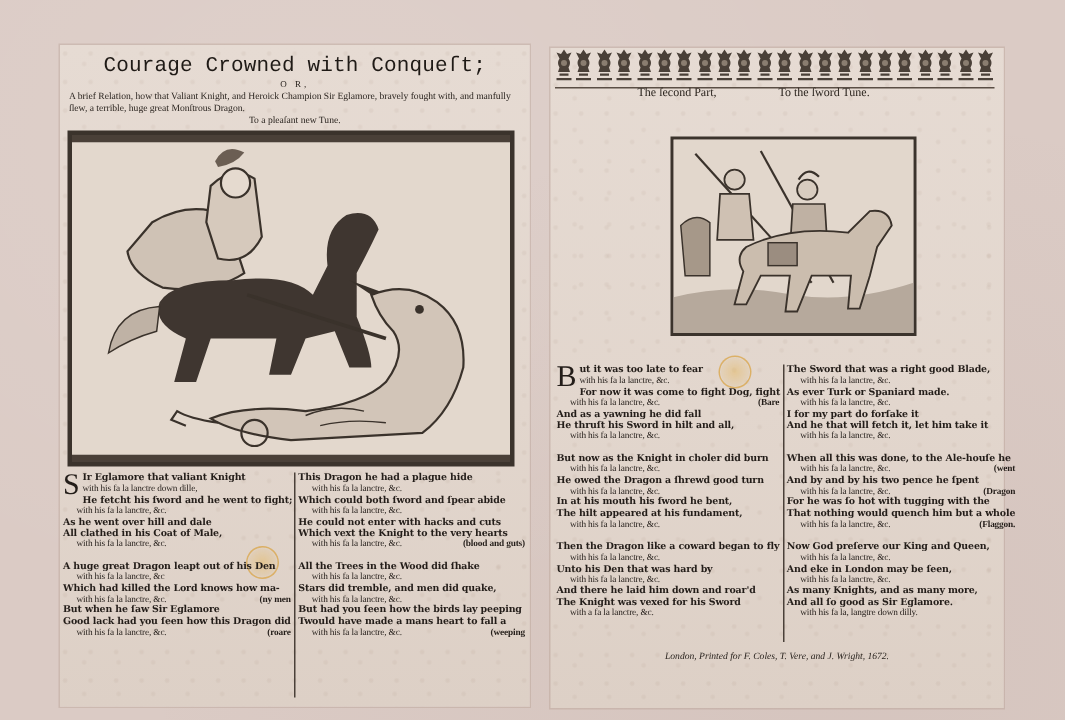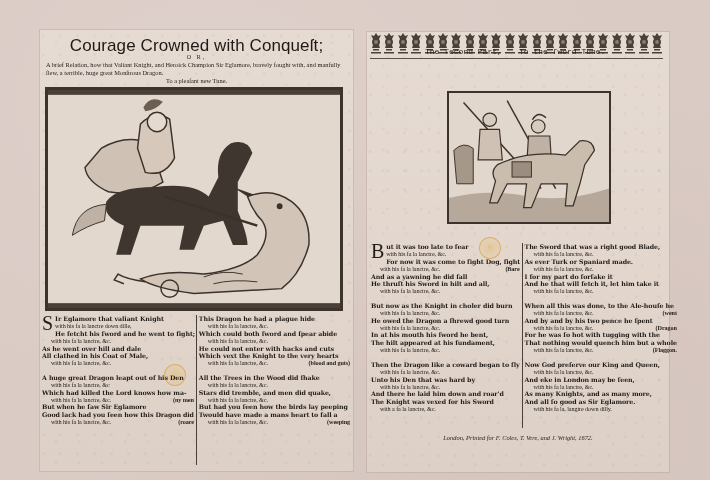--- a/index.html
+++ b/index.html
@@ -24,22 +24,22 @@
       radial-gradient(circle at 70% 60%, rgba(140,110,90,0.07) 0 1px, transparent 2px),
       linear-gradient(180deg, #e6dbd3 0%, #e2d6cd 55%, #ddd0c6 100%);
     background-size: 17px 19px, 23px 21px, 100% 100%;
     box-shadow: 0 0 0 1px rgba(160,130,115,0.25);
   }
   .left-sheet  { left: 40px;  top: 30px; width: 313px; height: 441px; }
   .right-sheet { left: 367px; top: 32px; width: 302px; height: 440px; }
 
   .title {
     position: absolute; left: 0; right: 0; top: 6px;
-    text-align: center; font-size: 17px; letter-spacing: 0.1px;
-    font-family: Liberation Sans, sans-serif; color: #1f1a16;
+    text-align: center; font-size: 14px; letter-spacing: 0.1px;
+    font-family: Liberation Mono, monospace; color: #1f1a16;
   }
   .or-line {
     position: absolute; left: 0; right: 0; top: 24px;
     text-align: center; font-size: 6px; letter-spacing: 2px;
     font-family: "Liberation Serif", serif;
   }
   .subtitle {
     position: absolute; left: 6px; right: 4px; top: 31px;
     font-size: 6.4px; line-height: 7.8px;
     font-family: "Liberation Serif", serif; color: #2b2520;
@@ -81,22 +81,22 @@
     font-family: "Liberation Serif", serif; font-weight: normal;
   }
 
   .ornament-band {
     position: absolute; left: 3px; right: 6px; top: 3px; height: 24px;
     display: flex; justify-content: space-between; align-items: flex-end;
     border-bottom: 1px solid #5a4e45;
   }
   .orn { width: 12px; height: 22px; }
   .part-heading {
-    position: absolute; top: 15px; font-size: 8px;
-    font-family: Liberation Mono, monospace; color: #2b241e;
+    position: absolute; top: 25px; font-size: 8px;
+    font-family: Liberation Serif, serif; color: #2b241e;
   }
   .part-left  { left: 58px; }
   .part-right { left: 152px; }
 
   .imprint {
     position: absolute; left: 0; right: 0; bottom: 31px;
     text-align: center; font-size: 6.4px;
     font-family: "Liberation Serif", serif; font-style: italic;
   }
   .stamp {

